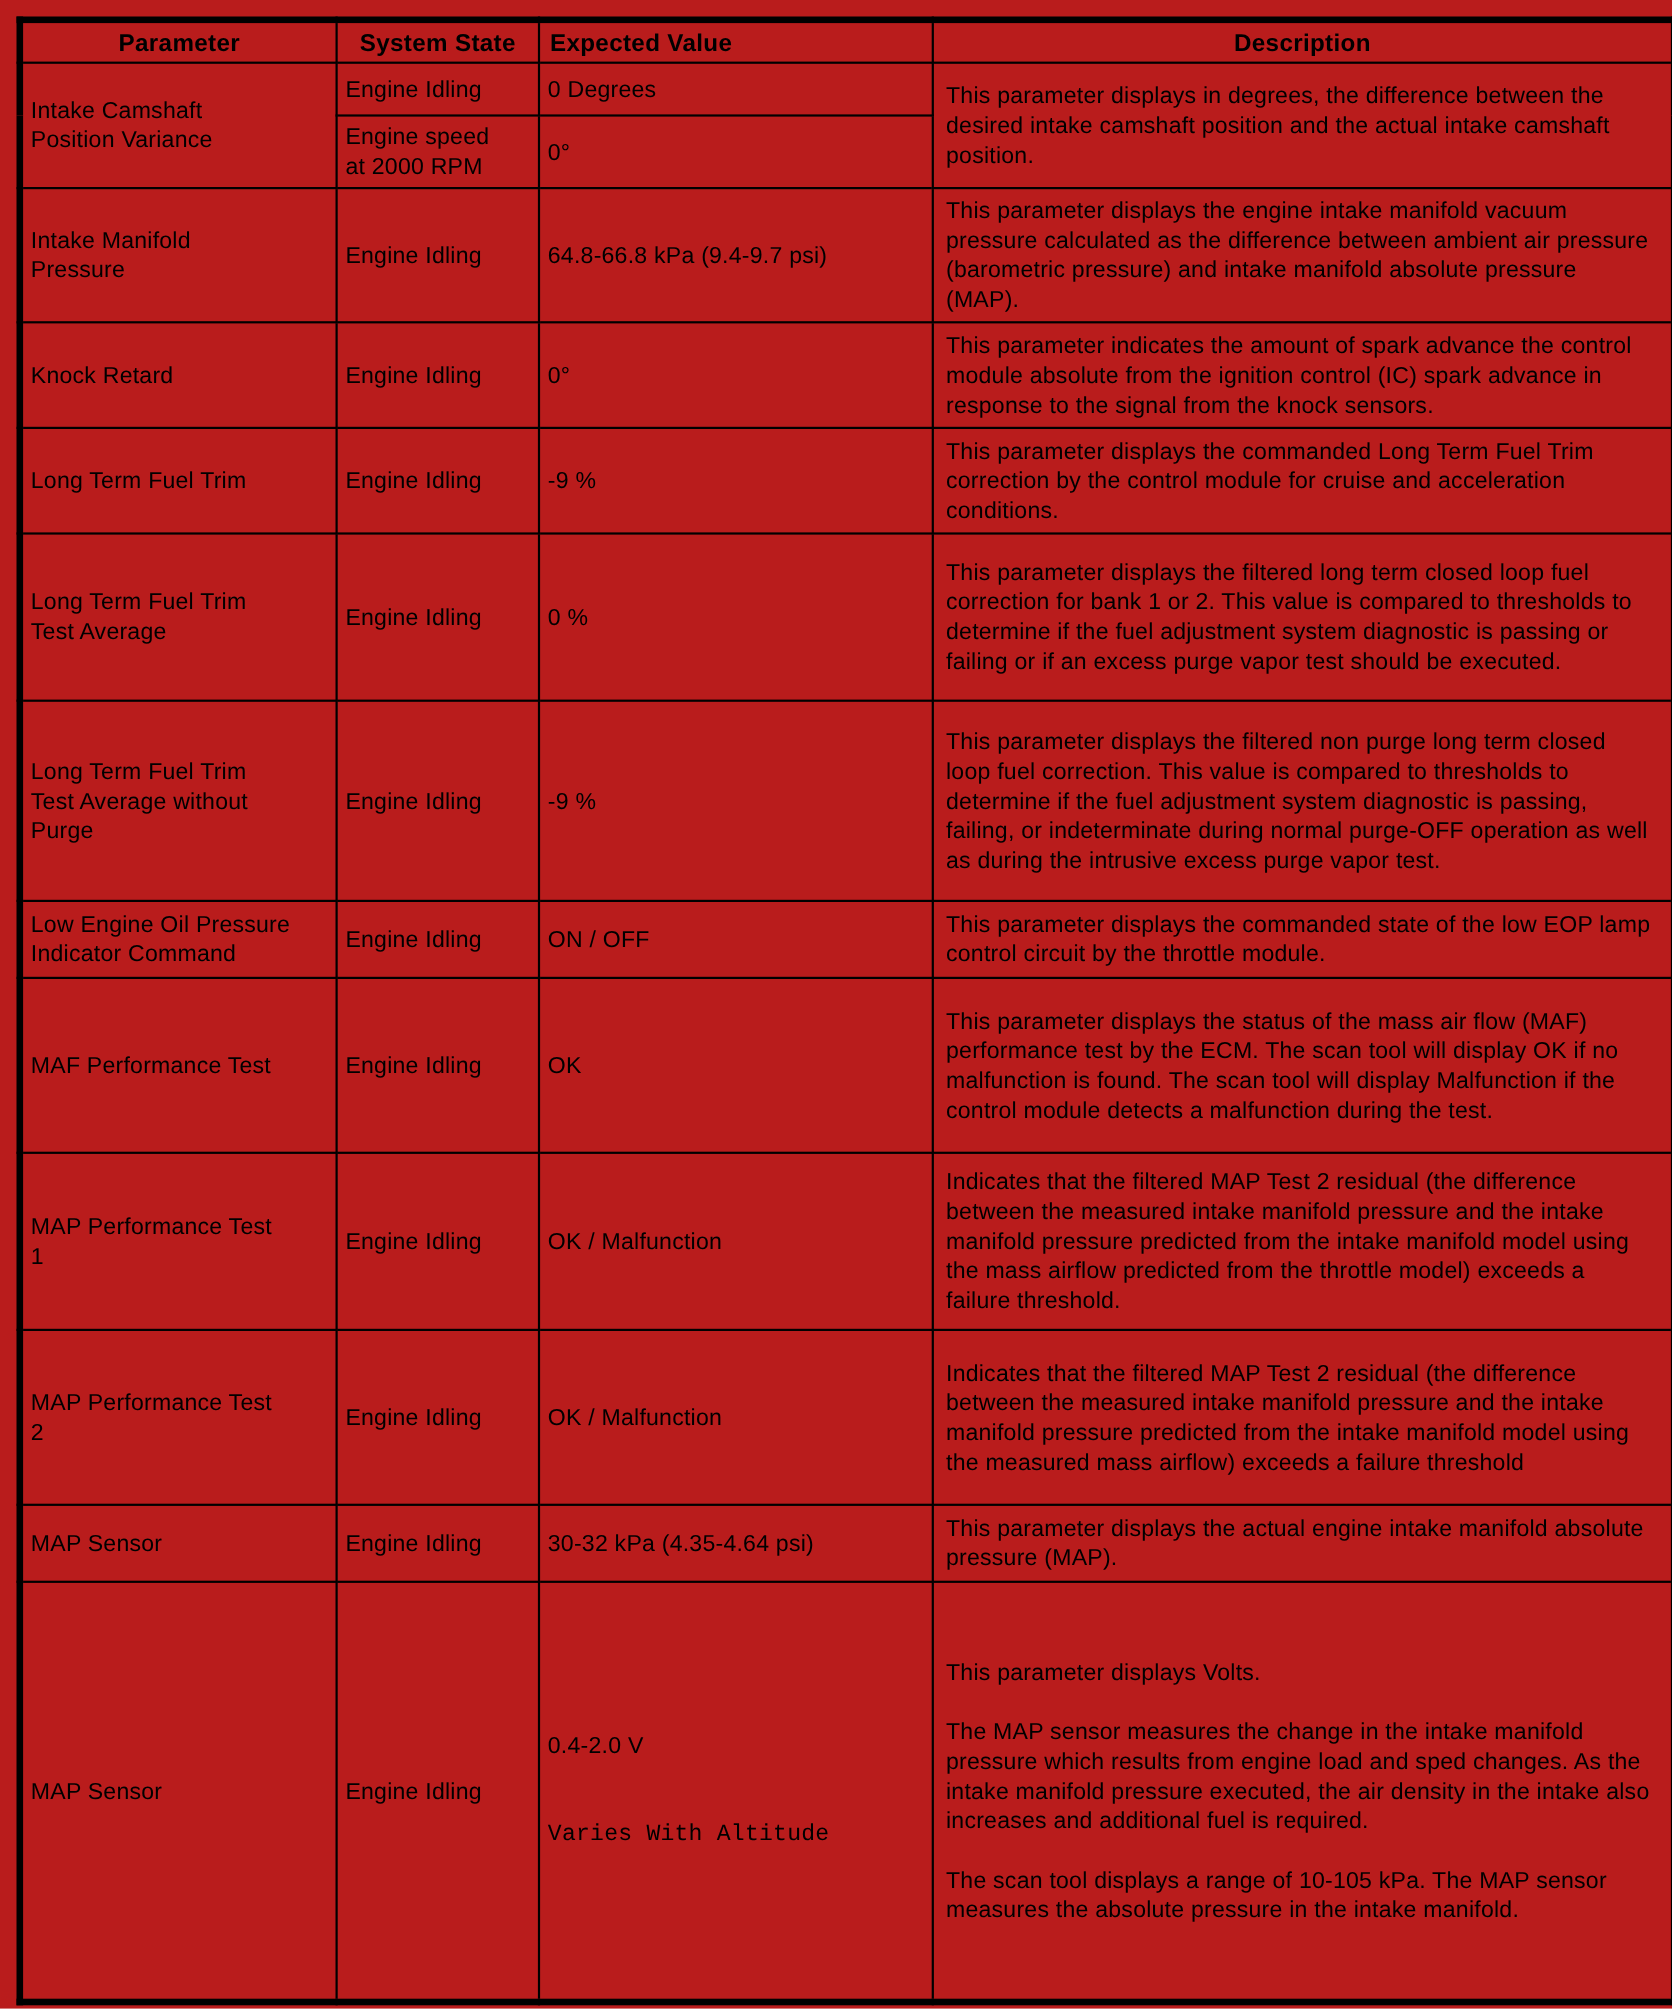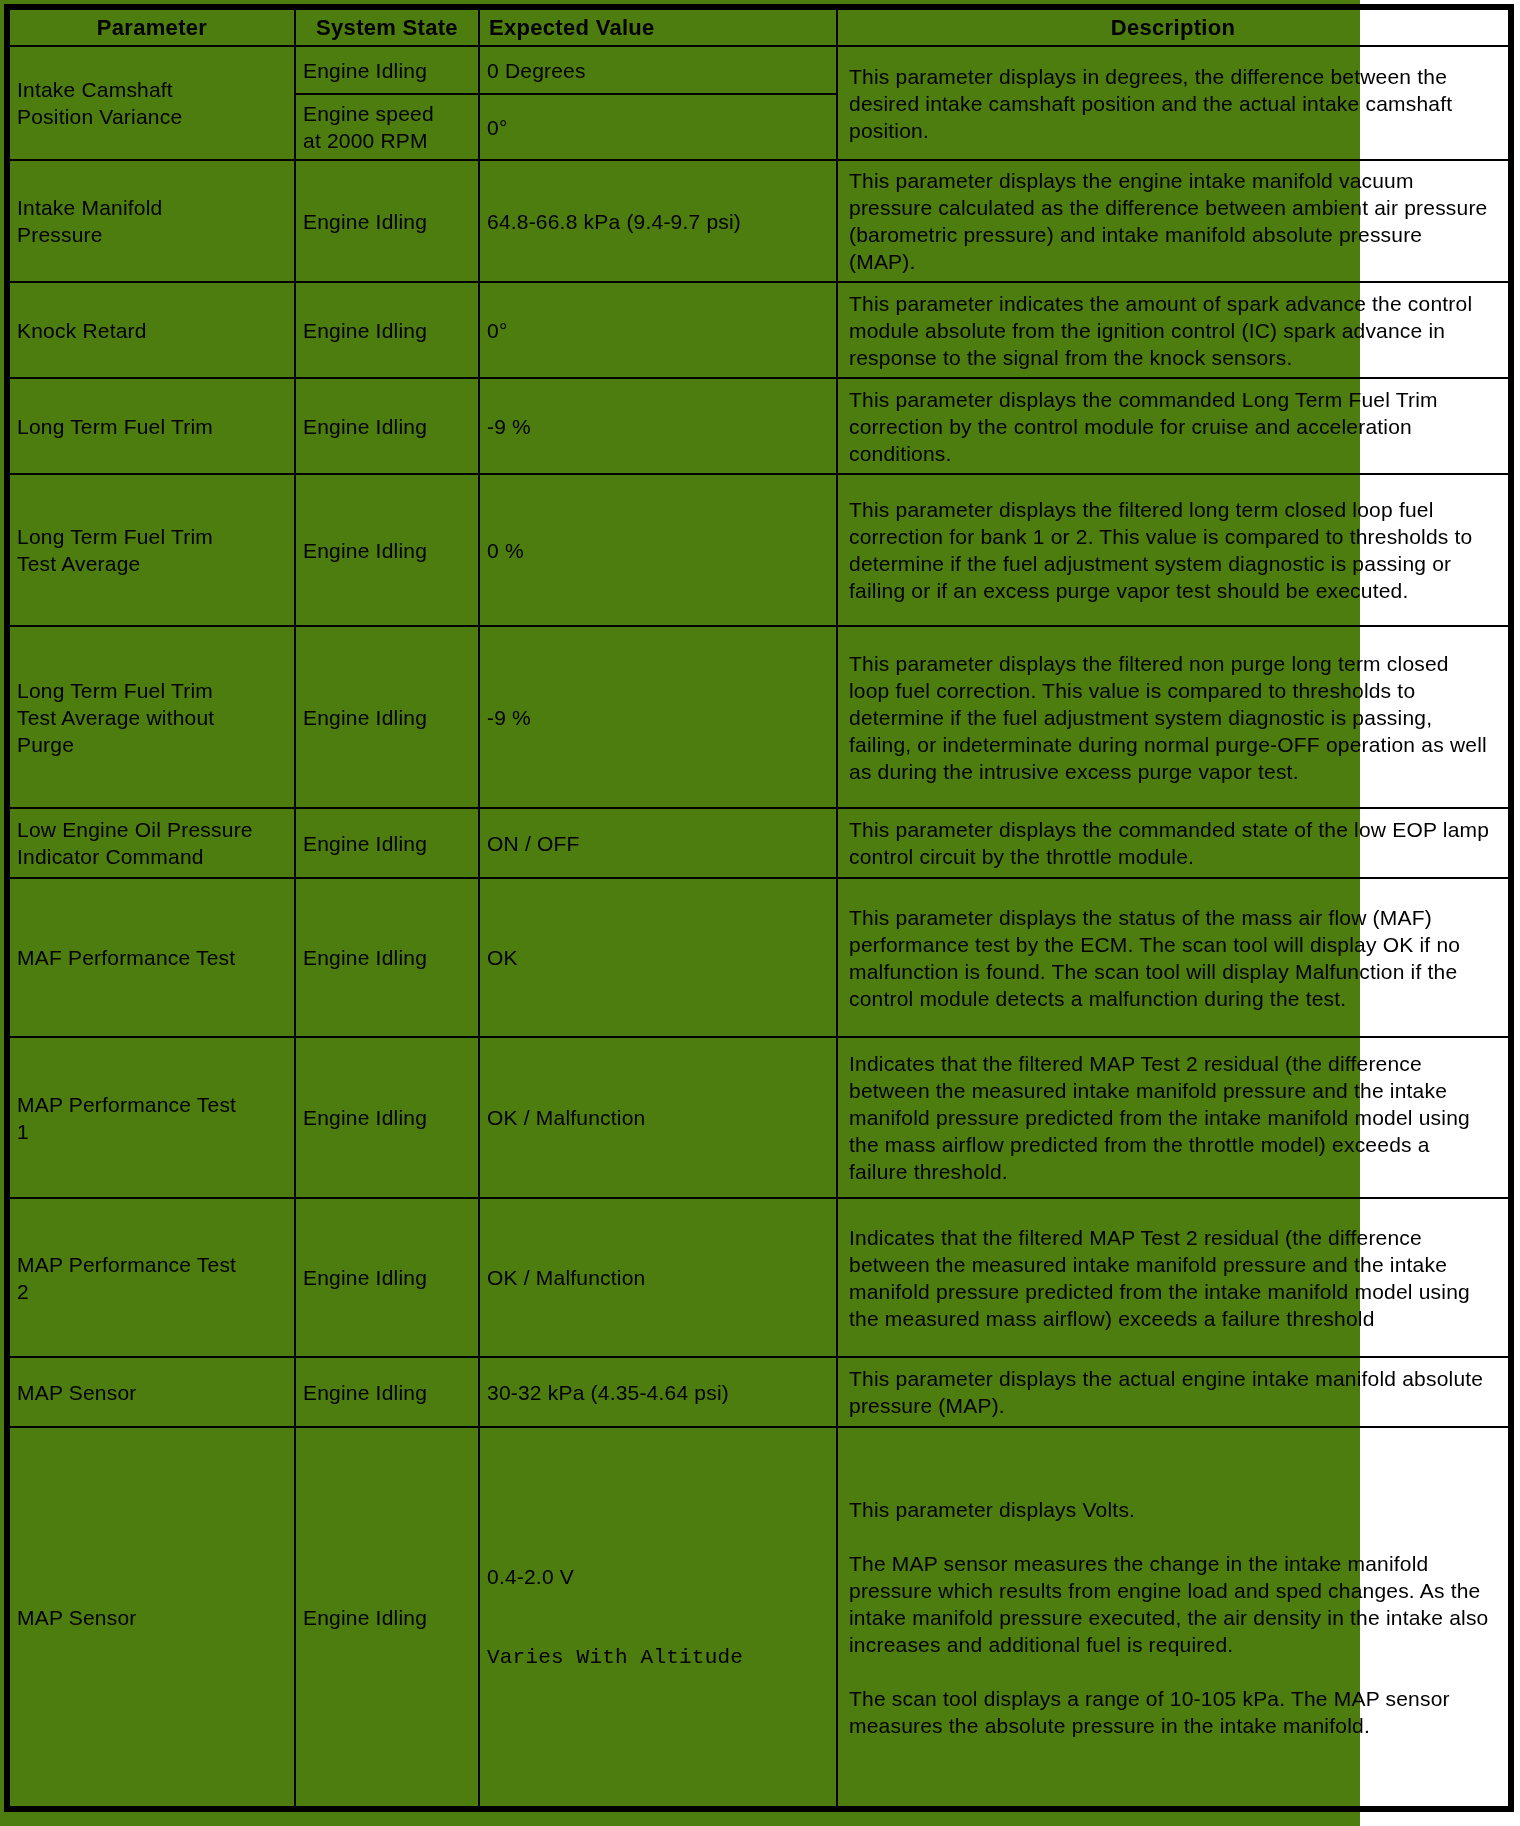--- a/index.html
+++ b/index.html
@@ -1,21 +1,21 @@
 <!DOCTYPE html>
 <html><head>
 <meta charset="utf-8">
 <style>
   html, body { margin: 0; padding: 0; background: #ffffff; }
   .page {
-    width: 1360px;
+    width: 1520px;
     height: 1826px;
-    background: #4d7c0f;
+    background: #b91c1c;
     box-sizing: border-box;
-    padding: 4px;
+    padding: 15px;
     font-family: "Liberation Sans", "DejaVu Sans", sans-serif;
     color: #000000;
   }
   table.scan {
     border-collapse: collapse;
     table-layout: fixed;
     width: 1504px;
     border: 6px solid #000000;
   }
   col.c-param { width: 288px; }

